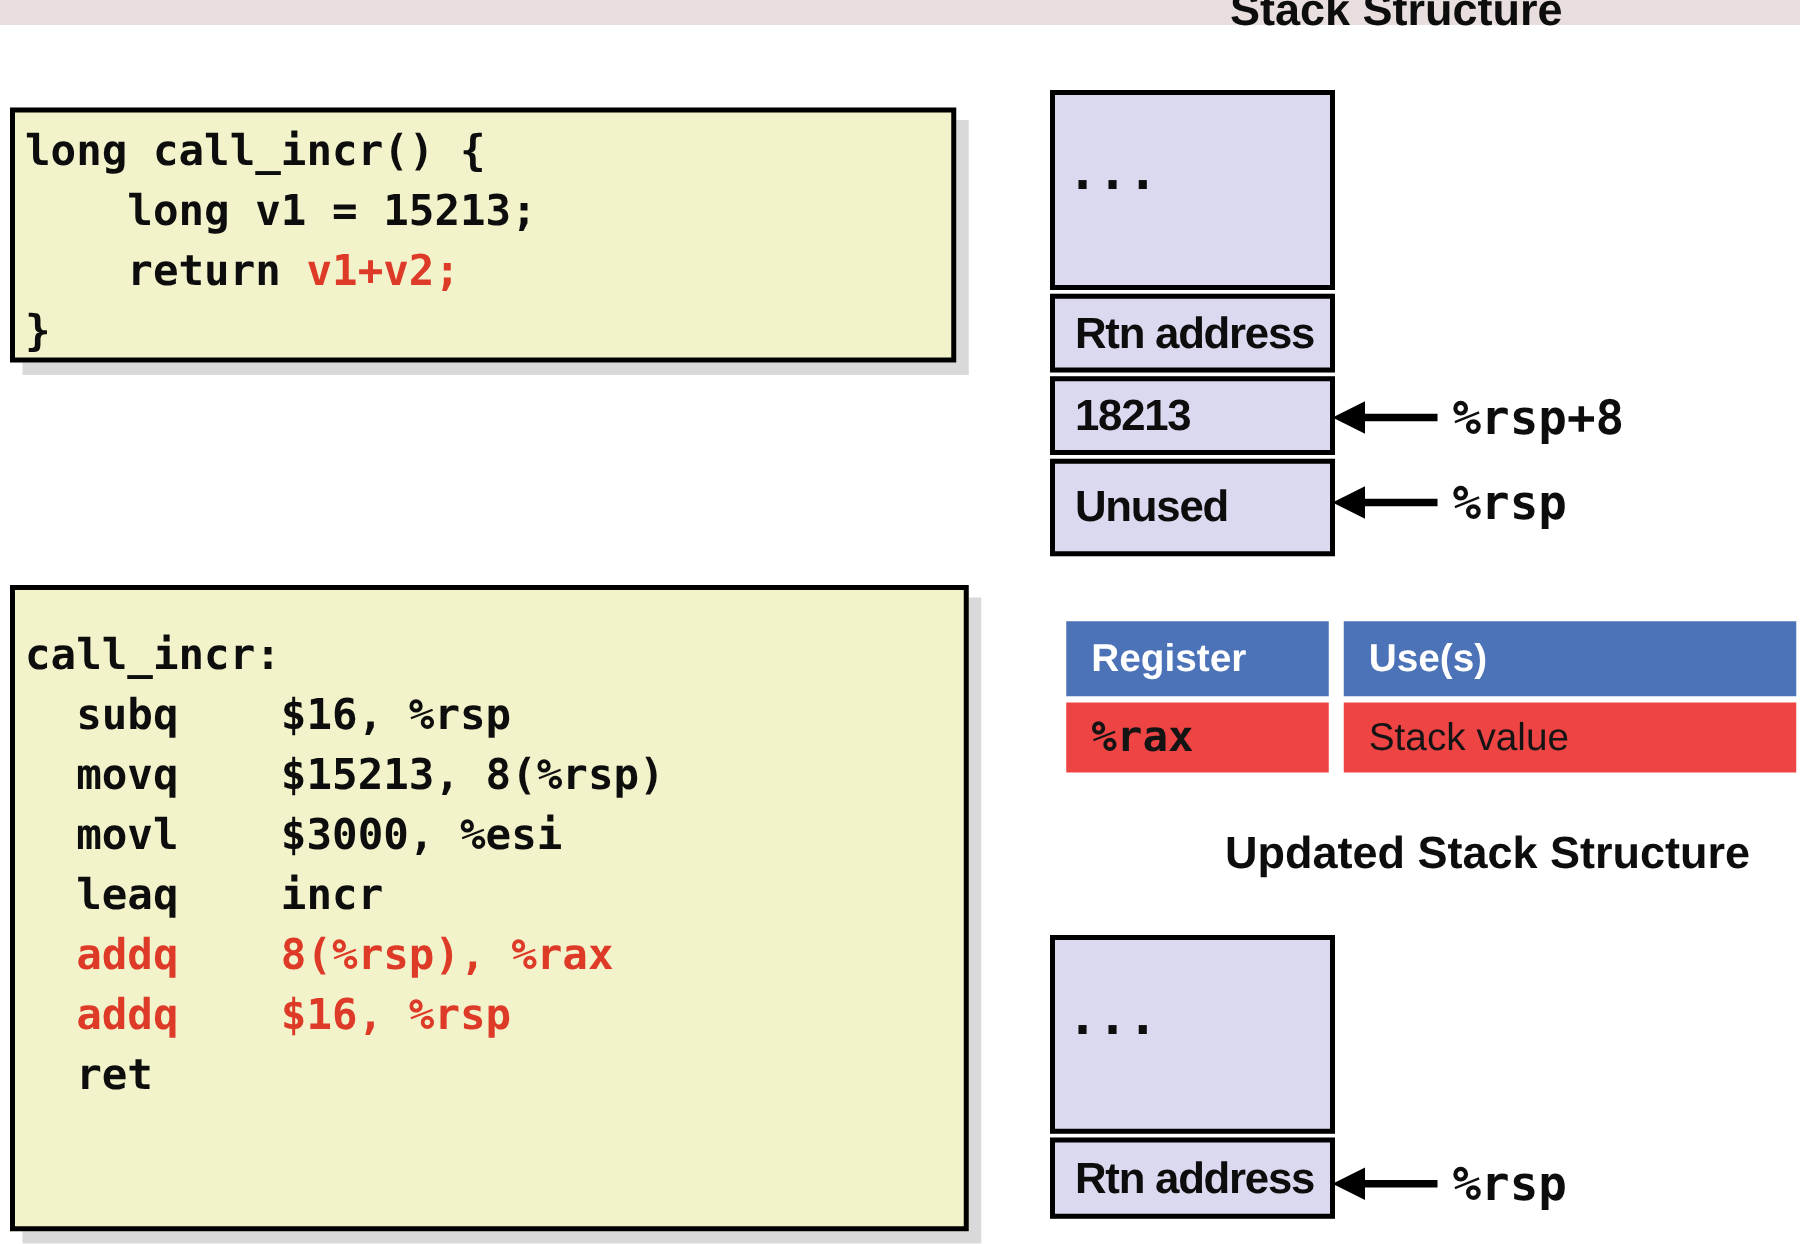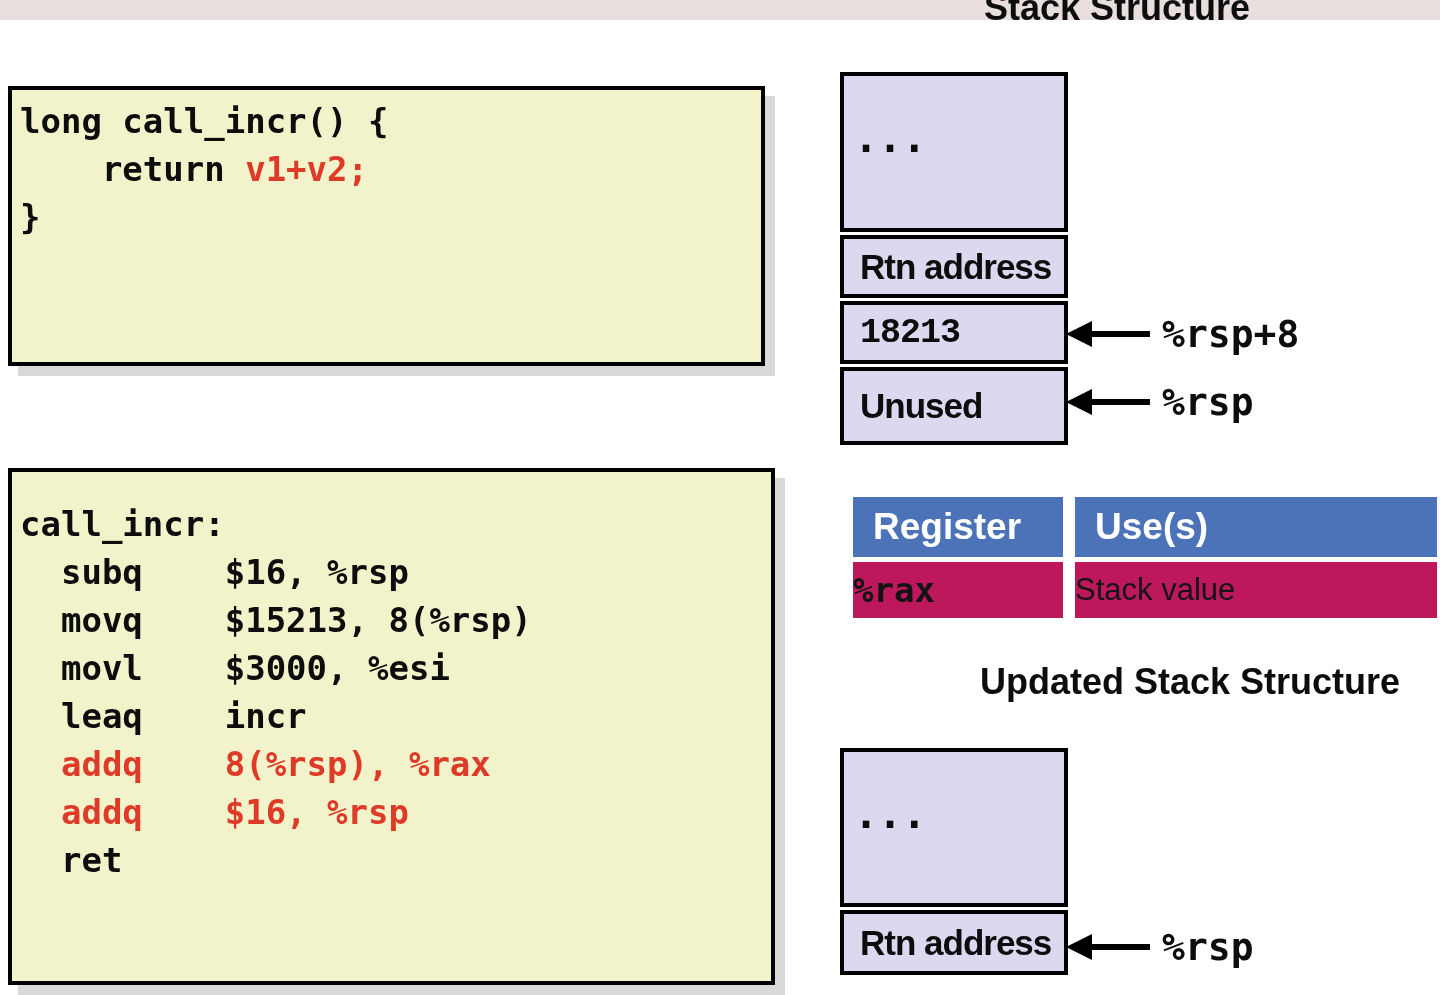--- a/index.html
+++ b/index.html
@@ -9,21 +9,21 @@
   }
   .top-strip{position:absolute;left:0;top:0;width:1440px;height:20px;background:#E9DEDE;}
   .heading{position:absolute;font-weight:bold;color:#0d0d0d;text-align:center;}
   .main-title{left:867px;top:-10px;width:500px;font-size:36px;line-height:36px;}
   .updated-title{left:930px;top:660px;width:520px;font-size:36px;line-height:44px;}
 
   .code-box{
     position:absolute;box-sizing:border-box;background:#F3F3CB;border:4px solid #000;
     box-shadow:10px 10px 0 #D9D9D9;
   }
-  .c-box{left:8px;top:86px;width:757px;height:280px;padding:7px 8px;}
+  .c-box{left:8px;top:86px;width:757px;height:204px;padding:7px 8px;}
   .asm-box{left:8px;top:468px;width:767px;height:517px;padding:28px 8px;}
   .code{font-family:"DejaVu Sans Mono",monospace;font-weight:bold;font-size:34px;line-height:48px;color:#0d0d0d;}
   .code-line{white-space:pre;}
   .code .red{color:#DE3A28;}
 
   .stack-cell{
     position:absolute;box-sizing:border-box;left:840px;width:228px;
     background:#DAD9EF;border:4px solid #000;
     display:flex;align-items:center;padding-left:16px;
   }
@@ -43,40 +43,41 @@
     position:absolute;left:1162px;
     font-family:"DejaVu Sans Mono",monospace;font-weight:bold;font-size:38px;line-height:40px;color:#0d0d0d;white-space:pre;
   }
 
   .reg-table{
     position:absolute;left:853px;top:497px;width:584px;
     display:grid;grid-template-columns:210px 362px;grid-template-rows:60px 56px;
     column-gap:12px;row-gap:5px;
   }
   .reg-table .th{
-    background:#4C72B8;color:#fff;font-weight:bold;font-size:37px;
+    background:#4C72B8;color:#fff;font-weight:bold;font-size:31px;
     display:flex;align-items:center;padding-left:20px;
   }
   .reg-table .td{
-    background:#be185d;color:#141414;font-size:31px;
-    display:flex;align-items:center;
+    background:#ef4444;color:#141414;font-size:31px;
+    display:flex;align-items:center;padding-left:20px;
   }
   .reg-table .mono{font-family:"DejaVu Sans Mono",monospace;font-weight:bold;font-size:34px;}
 </style>
 </head>
 <body>
 
 <div class="slide">
 
   <div class="top-strip"></div>
   <div class="heading main-title">Stack Structure</div>
 
   <div class="code-box c-box">
     <div class="code">
         <div class="code-line"><span>long call_incr() {</span></div>
+        <div class="code-line"><span>    long v1 = 15213;</span></div>
         <div class="code-line"><span>    return </span><span class="red">v1+v2;</span></div>
         <div class="code-line"><span>}</span></div>
       </div>
   </div>
 
   <div class="code-box asm-box">
     <div class="code">
         <div class="code-line"><span>call_incr:</span></div>
         <div class="code-line"><span>  subq    $16, %rsp</span></div>
         <div class="code-line"><span>  movq    $15213, 8(%rsp)</span></div>
@@ -87,21 +88,21 @@
         <div class="code-line"><span>  ret</span></div>
       </div>
   </div>
 
   <div class="stack-cell dots-cell" style="top:72px;height:160px;">
     <span class="dots">...</span>
   </div>
   <div class="stack-cell" style="top:235px;height:63px;">
     <span class="cell-label">Rtn address</span>
   </div>
-  <div class="stack-cell" style="top:301px;height:63px;font-family:Liberation Mono, monospace;">
+  <div class="stack-cell" style="top:301px;height:63px;">
     <span class="cell-label">18213</span>
   </div>
   <div class="stack-cell" style="top:367px;height:78px;">
     <span class="cell-label">Unused</span>
   </div>
 
   <div class="arrow-head" style="top:321px;"></div>
   <div class="arrow-line" style="top:331px;"></div>
   <div class="ptr-label" style="top:314px;">%rsp+8</div>
 

